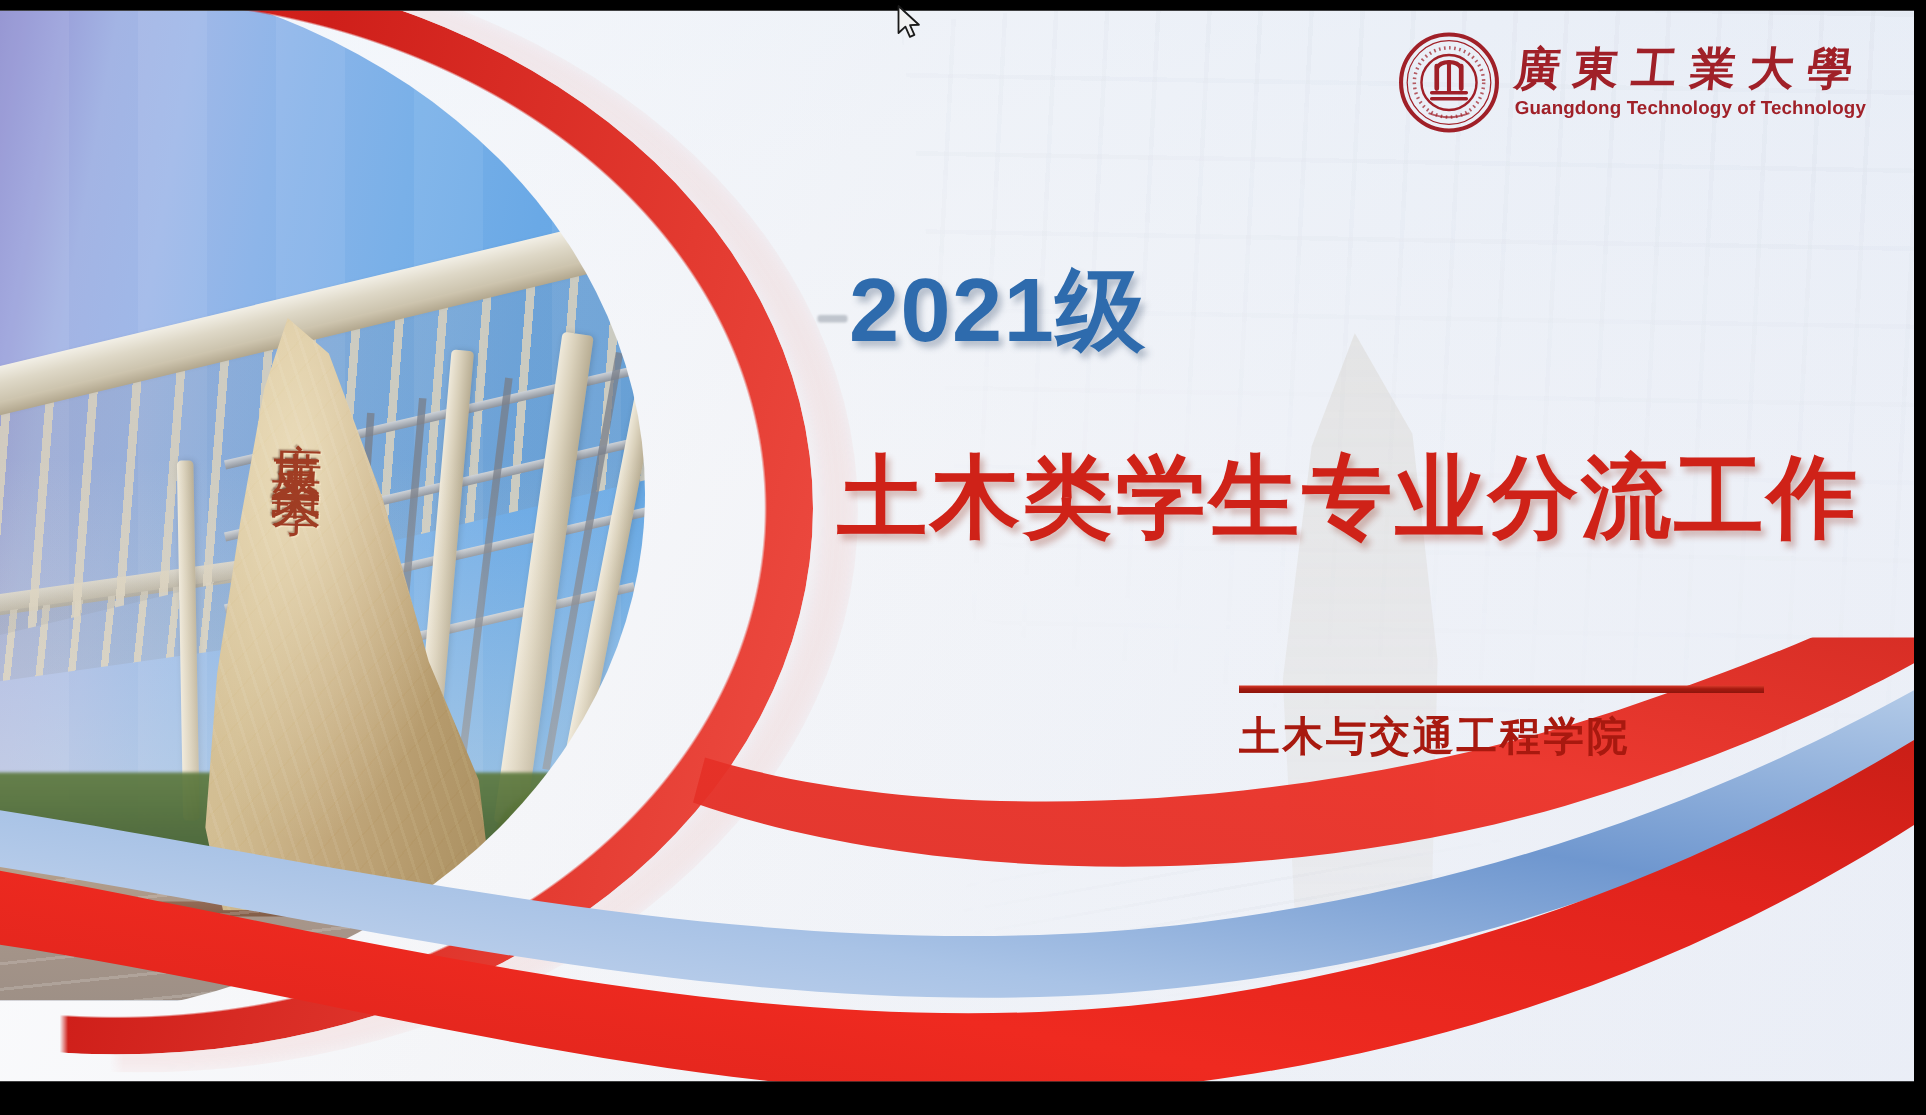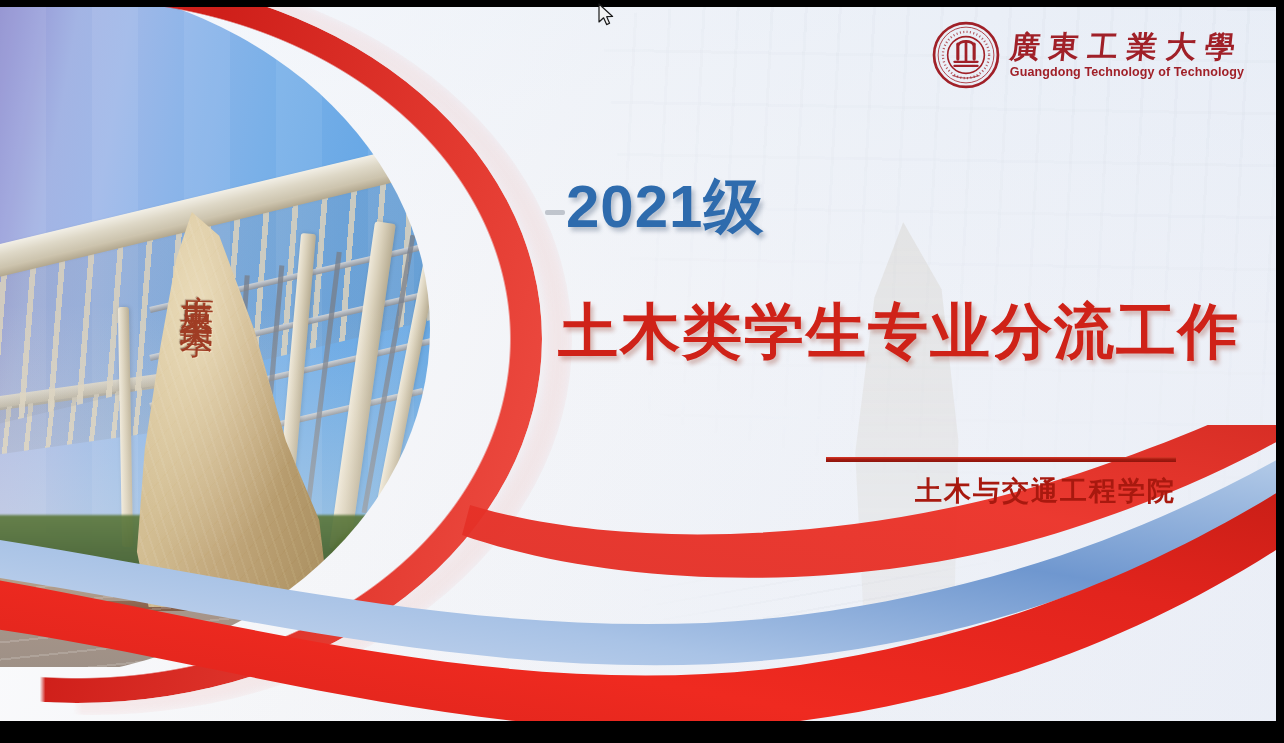--- a/index.html
+++ b/index.html
@@ -311,21 +311,21 @@
     margin-top:21px;
   }
   #rule{
     position:absolute; left:826px; top:450px;
     width:350px; height:5px;
     background:linear-gradient(180deg,#d93a2a 0%,#a51a10 45%,#8e150c 100%);
     z-index:20;
   }
   #subtitle{
     position:absolute; left:826px; top:466px;
-    width:350px; text-align:right;
+    width:350px; text-align:left;
     font-family:"DejaVu Sans","Liberation Sans",sans-serif;
     font-size:27px; font-weight:600; letter-spacing:2px;
     color:#a8190f;
     white-space:nowrap;
     z-index:20;
   }
 
   
   #logo{
     position:absolute; right:32px; top:14px;

